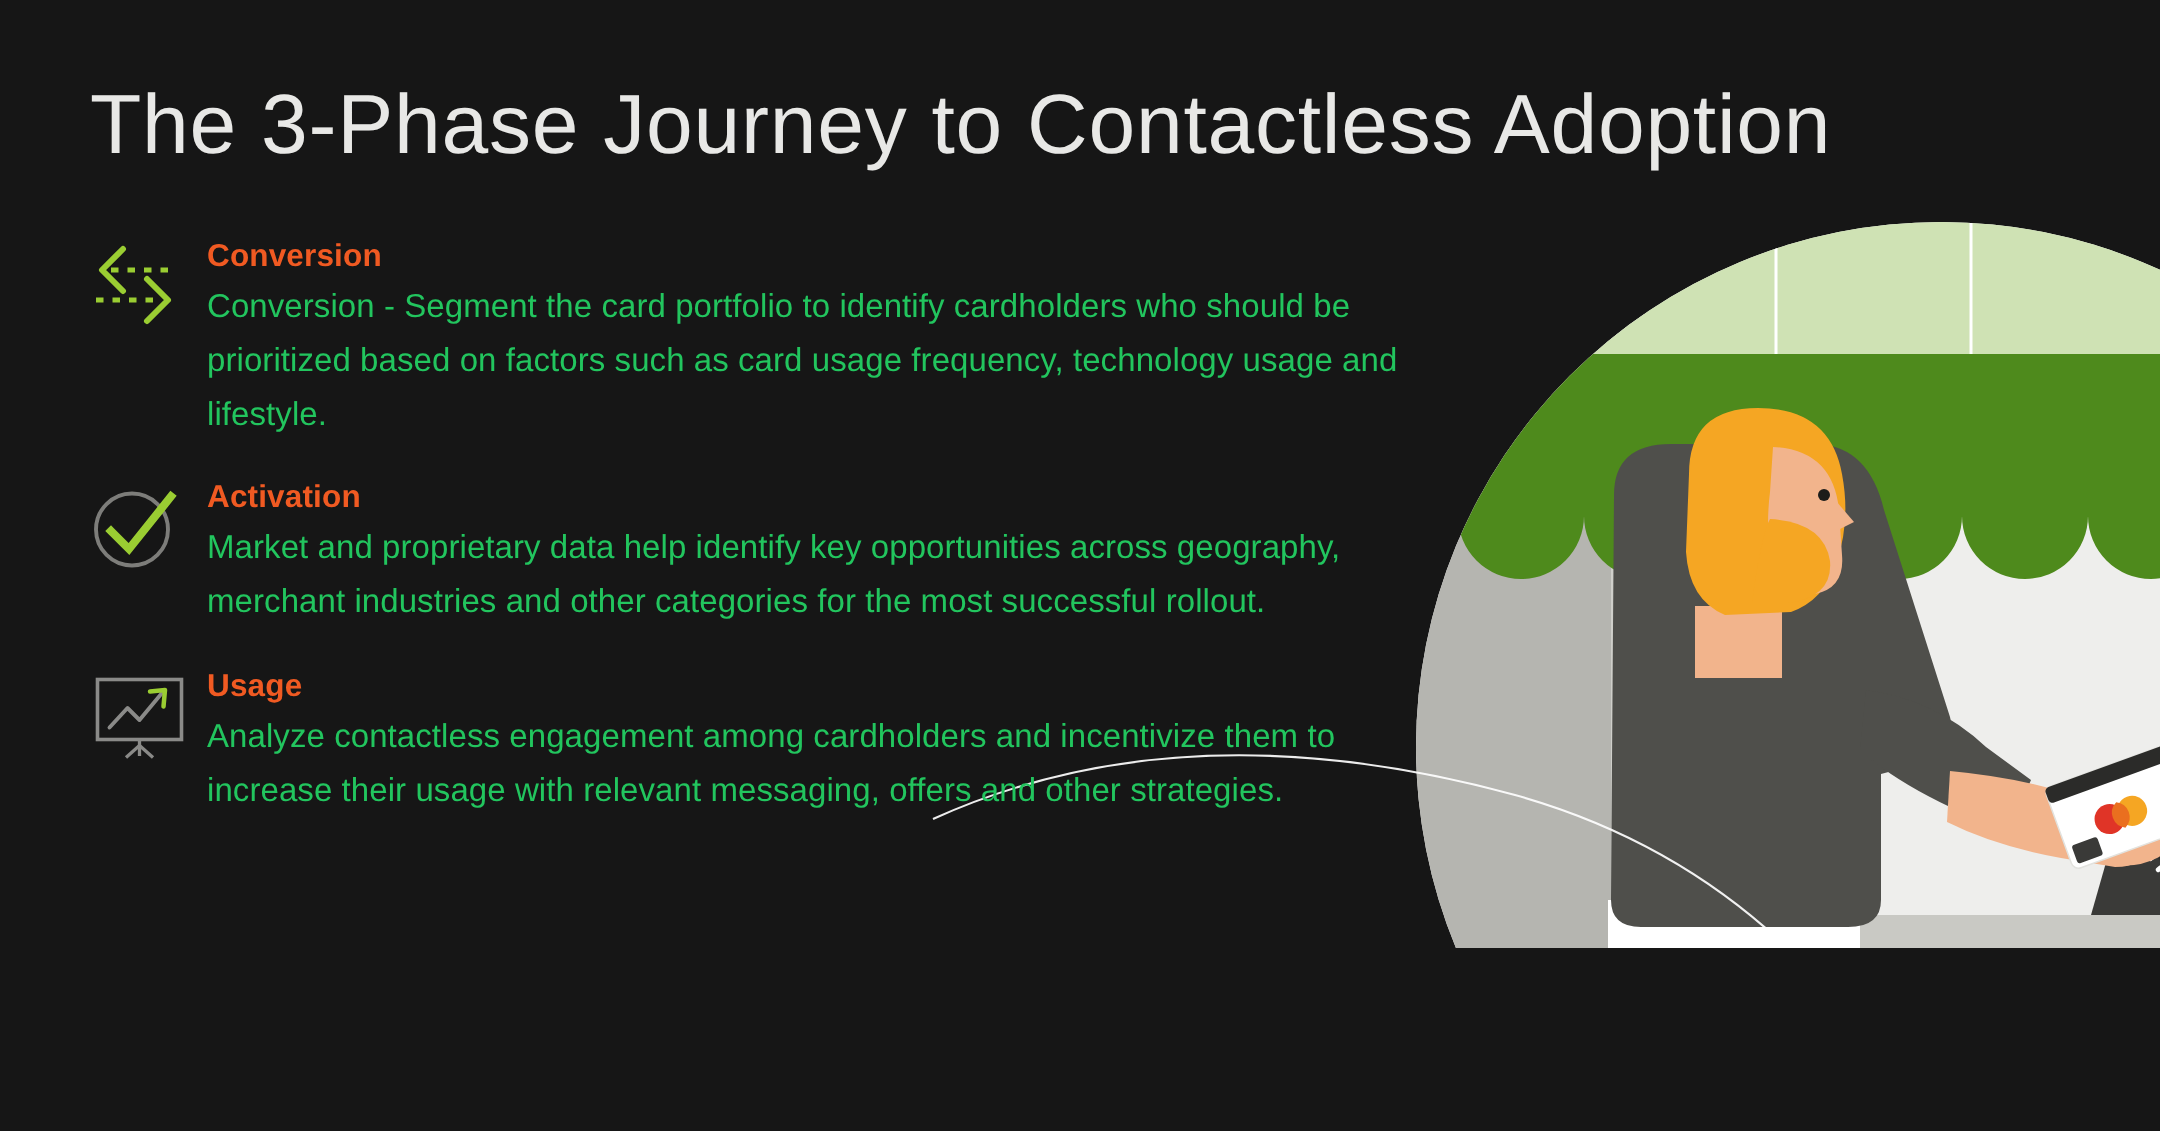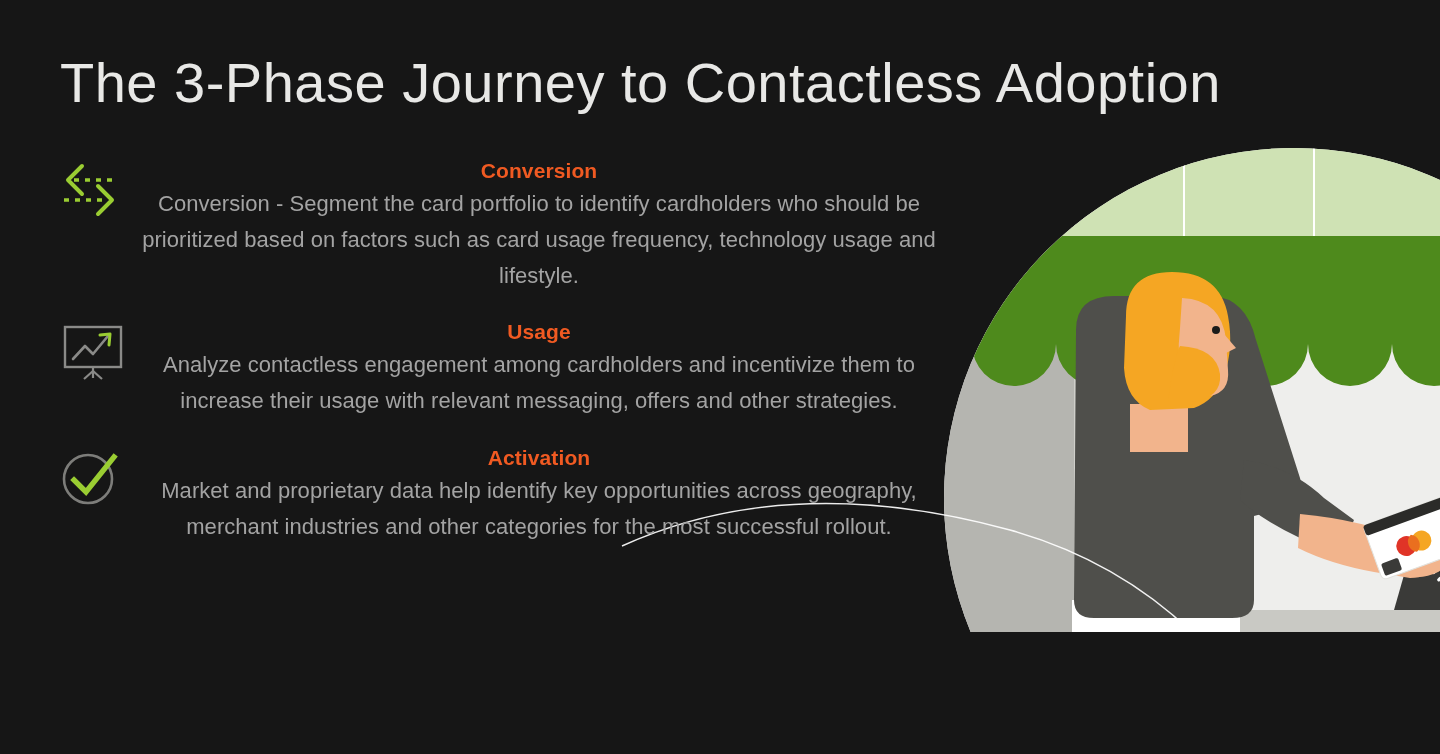--- a/index.html
+++ b/index.html
@@ -41,33 +41,33 @@
     align-items:flex-start;
     margin-bottom:26px;
   }
   .phase-icon {
     width:78px;
     min-width:78px;
     padding-top:4px;
     display:flex;
     justify-content:flex-start;
   }
-  .phase-body { flex:1; padding-top:0;text-align:center; }
+  .phase-body { flex:1; padding-top:0; }
   .phase-heading {
     font-size:21px;
     font-weight:700;
     color:#f05a22;
     line-height:1.25;
     margin-bottom:2px;
     letter-spacing:0.1px;
   }
   .phase-text {
     font-size:22px;
     font-weight:300;
-    color:#a3a3a3;
+    color:#22c55e;
     line-height:1.62;
     letter-spacing:0.05px;
   }
 
   
   #illustration {
     position:absolute;
     left:944px; top:148px;
     width:700px; height:700px;
     z-index:2;
@@ -210,42 +210,42 @@
         </svg>
       </div>
       <div class="phase-body">
         <div class="phase-heading">Conversion</div>
         <div class="phase-text">Conversion - Segment the card portfolio to identify cardholders who should be prioritized based on factors such as card usage frequency, technology usage and lifestyle.</div>
       </div>
     </div>
 
     <div class="phase">
       <div class="phase-icon">
+        <svg width="60" height="58" viewBox="0 0 60 58">
+          <circle cx="28" cy="30" r="24" fill="none" stroke="#7d7d7a" stroke-width="2.6"></circle>
+          <polyline points="14,31 26,43 54,8" fill="none" stroke="#9acd32" stroke-width="5.4" stroke-linecap="square" stroke-linejoin="miter"></polyline>
+        </svg>
+      </div>
+      <div class="phase-body">
+        <div class="phase-heading">Activation</div>
+        <div class="phase-text">Market and proprietary data help identify key opportunities across geography, merchant industries and other categories for the most successful rollout.</div>
+      </div>
+    </div>
+
+    <div class="phase">
+      <div class="phase-icon">
         <svg width="66" height="58" viewBox="0 0 66 58">
           <rect x="5" y="4" width="56" height="40" fill="none" stroke="#8a8a88" stroke-width="2.4"></rect>
           <polyline points="13,36 25,23 33,31 48,13" fill="none" stroke="#8a8a88" stroke-width="2.6" stroke-linecap="round" stroke-linejoin="round"></polyline>
           <polyline points="40,12 50,11 49,22" fill="none" stroke="#9acd32" stroke-width="3" stroke-linecap="round" stroke-linejoin="round"></polyline>
           <line x1="33" y1="44" x2="33" y2="55" stroke="#8a8a88" stroke-width="2.2"></line>
           <line x1="33" y1="48" x2="24" y2="56" stroke="#8a8a88" stroke-width="2.2"></line>
           <line x1="33" y1="48" x2="42" y2="56" stroke="#8a8a88" stroke-width="2.2"></line>
         </svg>
       </div>
       <div class="phase-body">
         <div class="phase-heading">Usage</div>
         <div class="phase-text">Analyze contactless engagement among cardholders and incentivize them to increase their usage with relevant messaging, offers and other strategies.</div>
       </div>
     </div>
 
-    <div class="phase">
-      <div class="phase-icon">
-        <svg width="60" height="58" viewBox="0 0 60 58">
-          <circle cx="28" cy="30" r="24" fill="none" stroke="#7d7d7a" stroke-width="2.6"></circle>
-          <polyline points="14,31 26,43 54,8" fill="none" stroke="#9acd32" stroke-width="5.4" stroke-linecap="square" stroke-linejoin="miter"></polyline>
-        </svg>
-      </div>
-      <div class="phase-body">
-        <div class="phase-heading">Activation</div>
-        <div class="phase-text">Market and proprietary data help identify key opportunities across geography, merchant industries and other categories for the most successful rollout.</div>
-      </div>
-    </div>
-
   </div>
 </div>
 
 </body></html>

